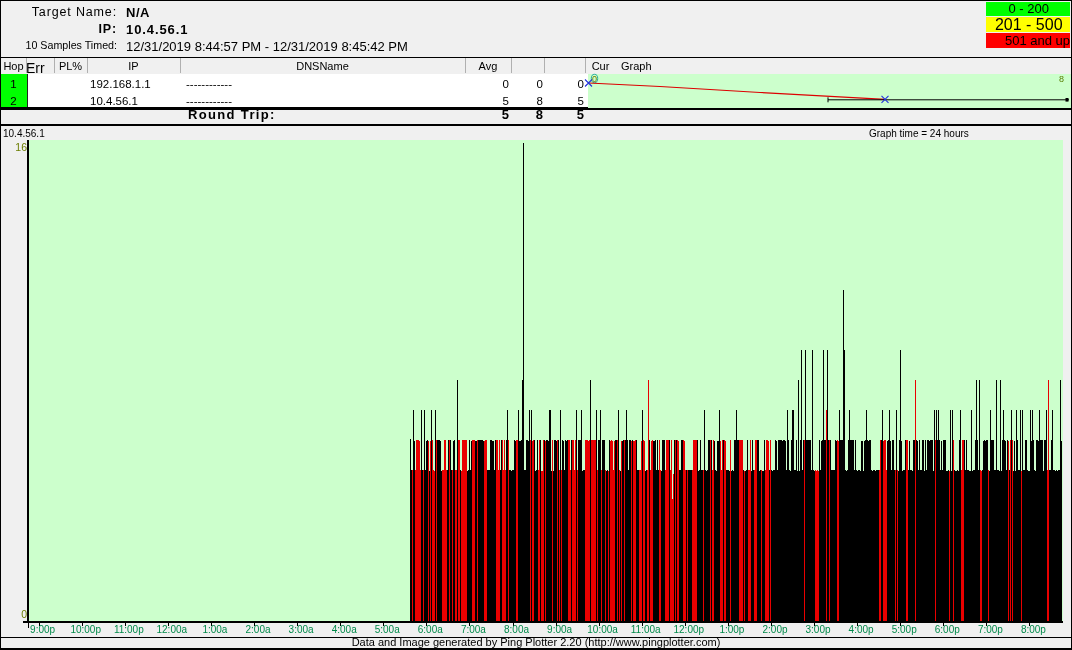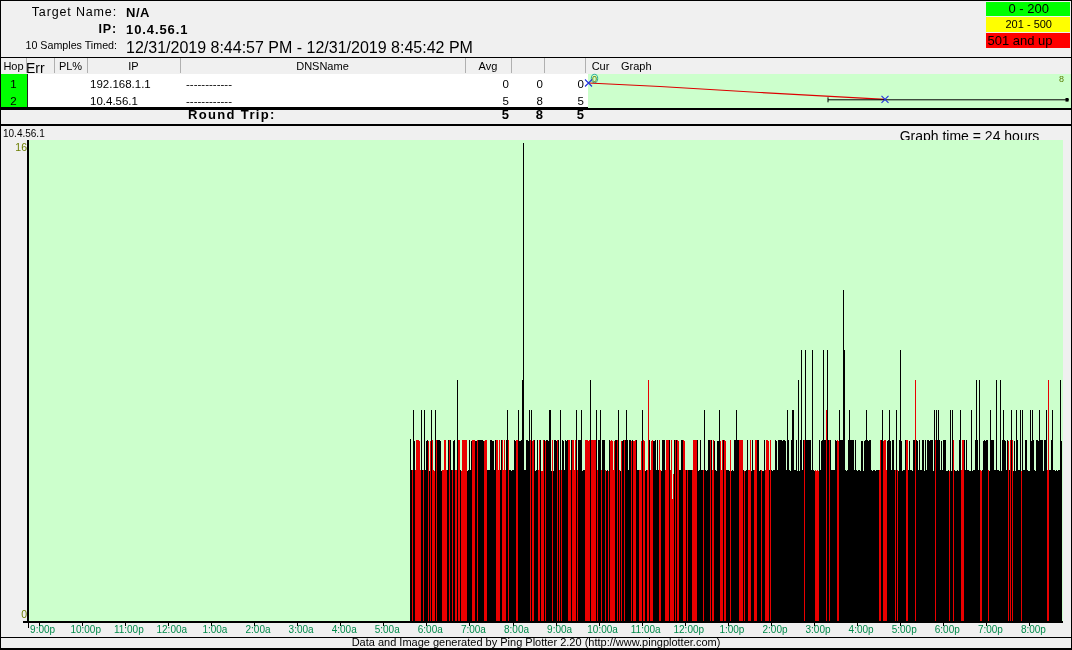--- a/index.html
+++ b/index.html
@@ -4,25 +4,25 @@
 body{width:1072px;height:650px;position:relative;overflow:hidden;
  background:#f0f0f0;font-family:"Liberation Sans", sans-serif;color:#000;}
 .a{position:absolute;}
 </style></head><body>
 
 <div class="a" style="left:0;top:4.6px;width:117px;text-align:right;font-size:12.5px;letter-spacing:0.85px;">Target Name:</div>
 <div class="a" style="left:126px;top:4.6px;font-size:13px;font-weight:bold;letter-spacing:0.5px;">N/A</div>
 <div class="a" style="left:0;top:22.2px;width:117px;text-align:right;font-size:12.5px;letter-spacing:0.85px;font-weight:bold;">IP:</div>
 <div class="a" style="left:126px;top:22.2px;font-size:13px;font-weight:bold;letter-spacing:0.9px;">10.4.56.1</div>
 <div class="a" style="left:0;top:38.7px;width:117px;text-align:right;font-size:10.7px;">10 Samples Timed:</div>
-<div class="a" style="left:126px;top:38.7px;font-size:16px;">12/31/2019 8:44:57 PM - 12/31/2019 8:45:42 PM</div>
+<div class="a" style="left:126px;top:38.7px;font-size:13px;">12/31/2019 8:44:57 PM - 12/31/2019 8:45:42 PM</div>
 
 <div class="a" style="left:986px;top:1.5px;width:84px;height:14.5px;background:#00ff00;font-size:13px;text-align:center;text-indent:1.5px;line-height:14.5px;">0 - 200</div>
-<div class="a" style="left:986px;top:17px;width:84px;height:15px;background:#ffff00;font-size:11px;text-align:center;text-indent:1.5px;line-height:15px;">201 - 500</div>
-<div class="a" style="left:986px;top:33px;width:84px;height:15px;background:#ff0000;font-size:13px;text-align:left;text-indent:1.5px;line-height:15px;">501 and up</div>
+<div class="a" style="left:986px;top:17px;width:84px;height:15px;background:#ffff00;font-size:16px;text-align:center;text-indent:1.5px;line-height:15px;">201 - 500</div>
+<div class="a" style="left:986px;top:33px;width:84px;height:15px;background:#ff0000;font-size:13px;text-align:right;text-indent:1.5px;line-height:15px;">501 and up</div>
 
 <div class="a" style="left:0;top:56.5px;width:1072px;height:1px;background:#000;"></div>
 <div class="a" style="left:1px;top:60.3px;width:25px;text-align:center;font-size:11px;">Hop</div>
 <div class="a" style="left:26px;top:60.3px;width:28px;text-align:left;font-size:14px;">Err</div>
 <div class="a" style="left:54px;top:60.3px;width:33px;text-align:center;font-size:11px;">PL%</div>
 <div class="a" style="left:87px;top:60.3px;width:93px;text-align:center;font-size:11px;">IP</div>
 <div class="a" style="left:180px;top:60.3px;width:285px;text-align:center;font-size:11px;">DNSName</div>
 <div class="a" style="left:465px;top:60.3px;width:46px;text-align:center;font-size:11px;">Avg</div>
 <div class="a" style="left:511px;top:60.3px;width:33px;text-align:center;font-size:11px;margin-top:32px;">Max</div>
 <div class="a" style="left:544px;top:60.3px;width:41px;text-align:center;font-size:11px;margin-left:36px;">Cur</div>
@@ -54,21 +54,21 @@
 
 <div class="a" style="left:0;top:106.8px;width:1072px;height:2.8px;background:#000;"></div>
 
 <div class="a" style="left:181px;top:106.8px;font-size:13px;font-weight:bold;letter-spacing:1.35px;padding-left:7px;">Round Trip:</div>
 <div class="a" style="left:465px;top:106.8px;width:44px;text-align:right;font-size:13px;font-weight:bold;">5</div>
 <div class="a" style="left:511px;top:106.8px;width:32px;text-align:right;font-size:13px;font-weight:bold;">8</div>
 <div class="a" style="left:544px;top:106.8px;width:40px;text-align:right;font-size:13px;font-weight:bold;">5</div>
 <div class="a" style="left:0;top:124px;width:1072px;height:2.3px;background:#000;"></div>
 
 <div class="a" style="left:3px;top:127.8px;font-size:10px;">10.4.56.1</div>
-<div class="a" style="left:869px;top:127.6px;width:201px;text-align:center;font-size:14px;">Graph time = 24 hours</div>
+<div class="a" style="left:869px;top:127.6px;width:201px;text-align:left;font-size:10px;">Graph time = 24 hours</div>
 
 <svg class="a" style="left:0;top:0;" width="1072" height="650" viewBox="0 0 1072 650" font-family="Liberation Sans, sans-serif">
 
   <g shape-rendering="crispEdges">
     <rect x="588" y="74" width="482.5" height="33.5" fill="#ccffcc"></rect>
   </g>
   <text x="1064" y="81.5" text-anchor="end" font-size="9" fill="#577d00">8</text>
   <ellipse cx="594.5" cy="78.5" rx="3.2" ry="4.2" fill="none" stroke="#2aa9a0" stroke-width="1"></ellipse>
     <text x="592" y="82" font-size="9" fill="#6b7d00">0</text>
   <path d="M588.5 83 L660 86.5 L760 92.5 L885 99.3" stroke="#dd0000" stroke-width="1.2" fill="none"></path>

